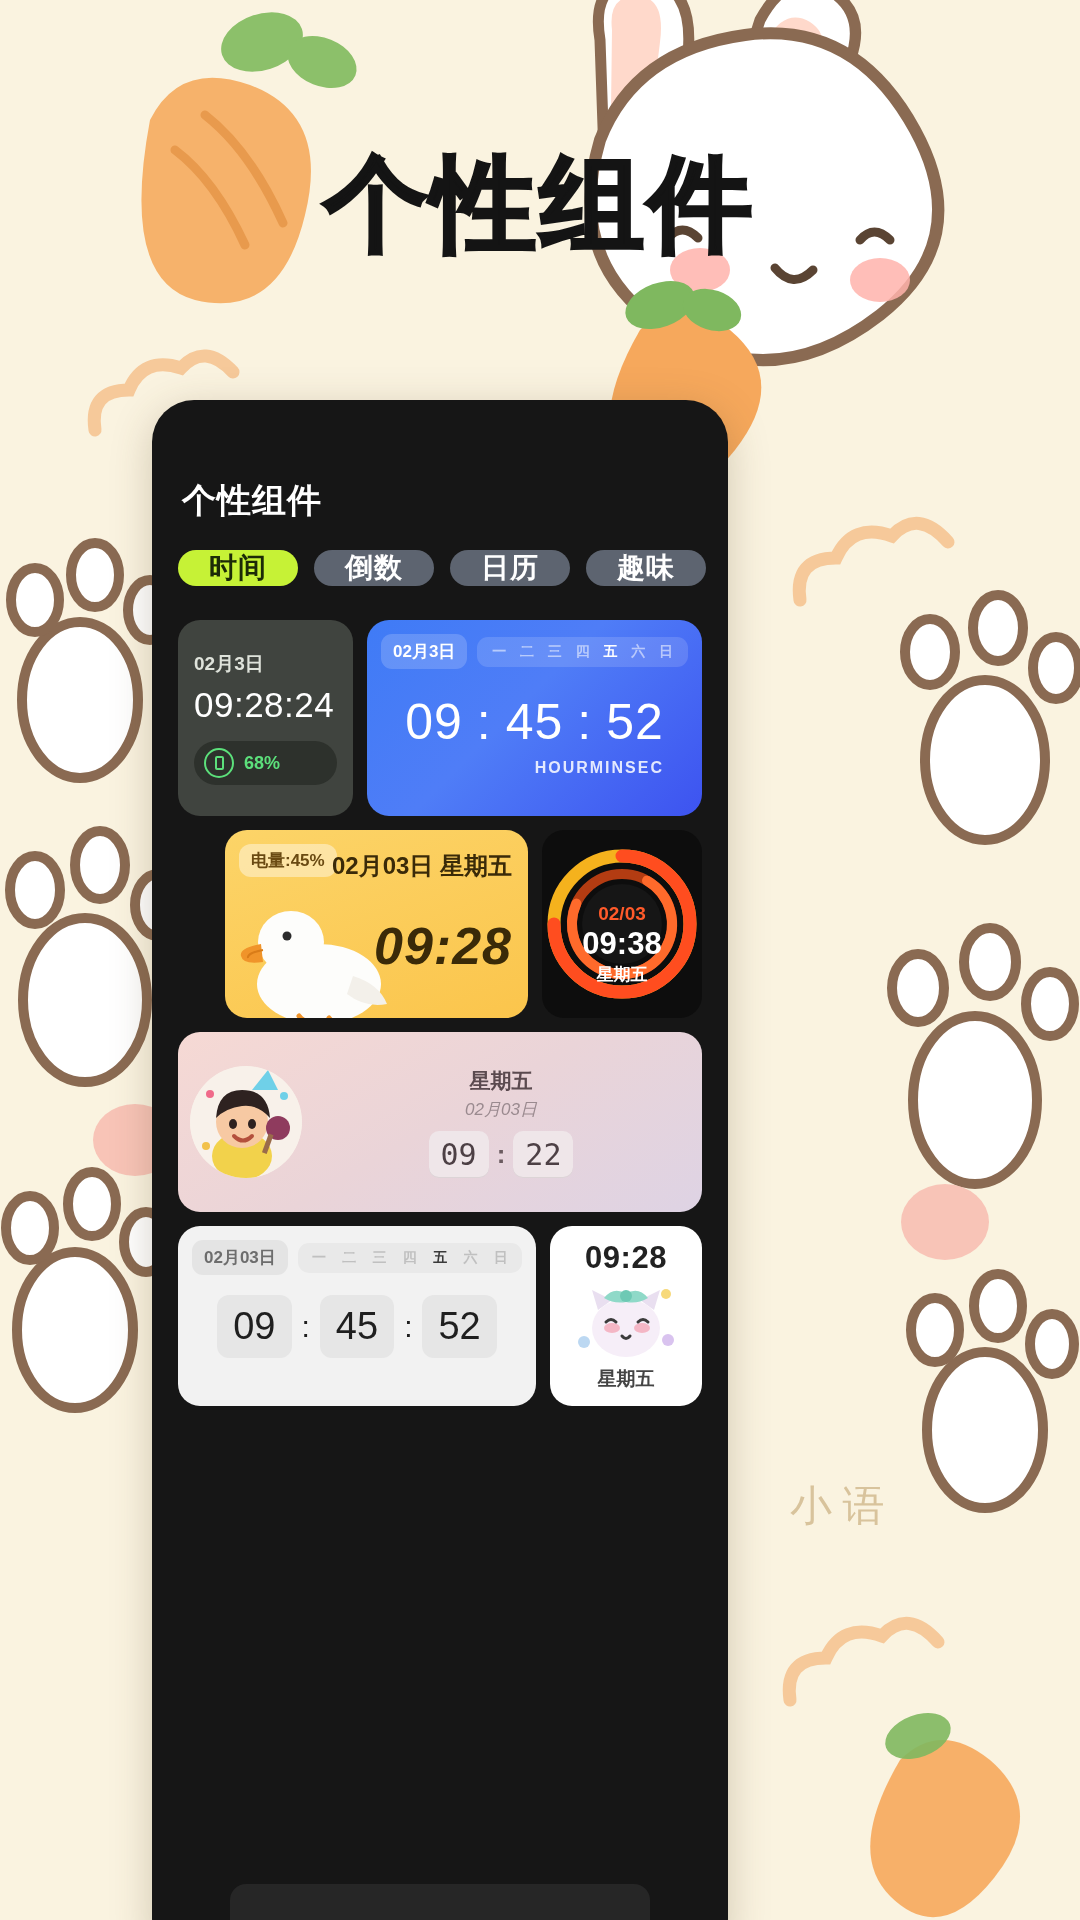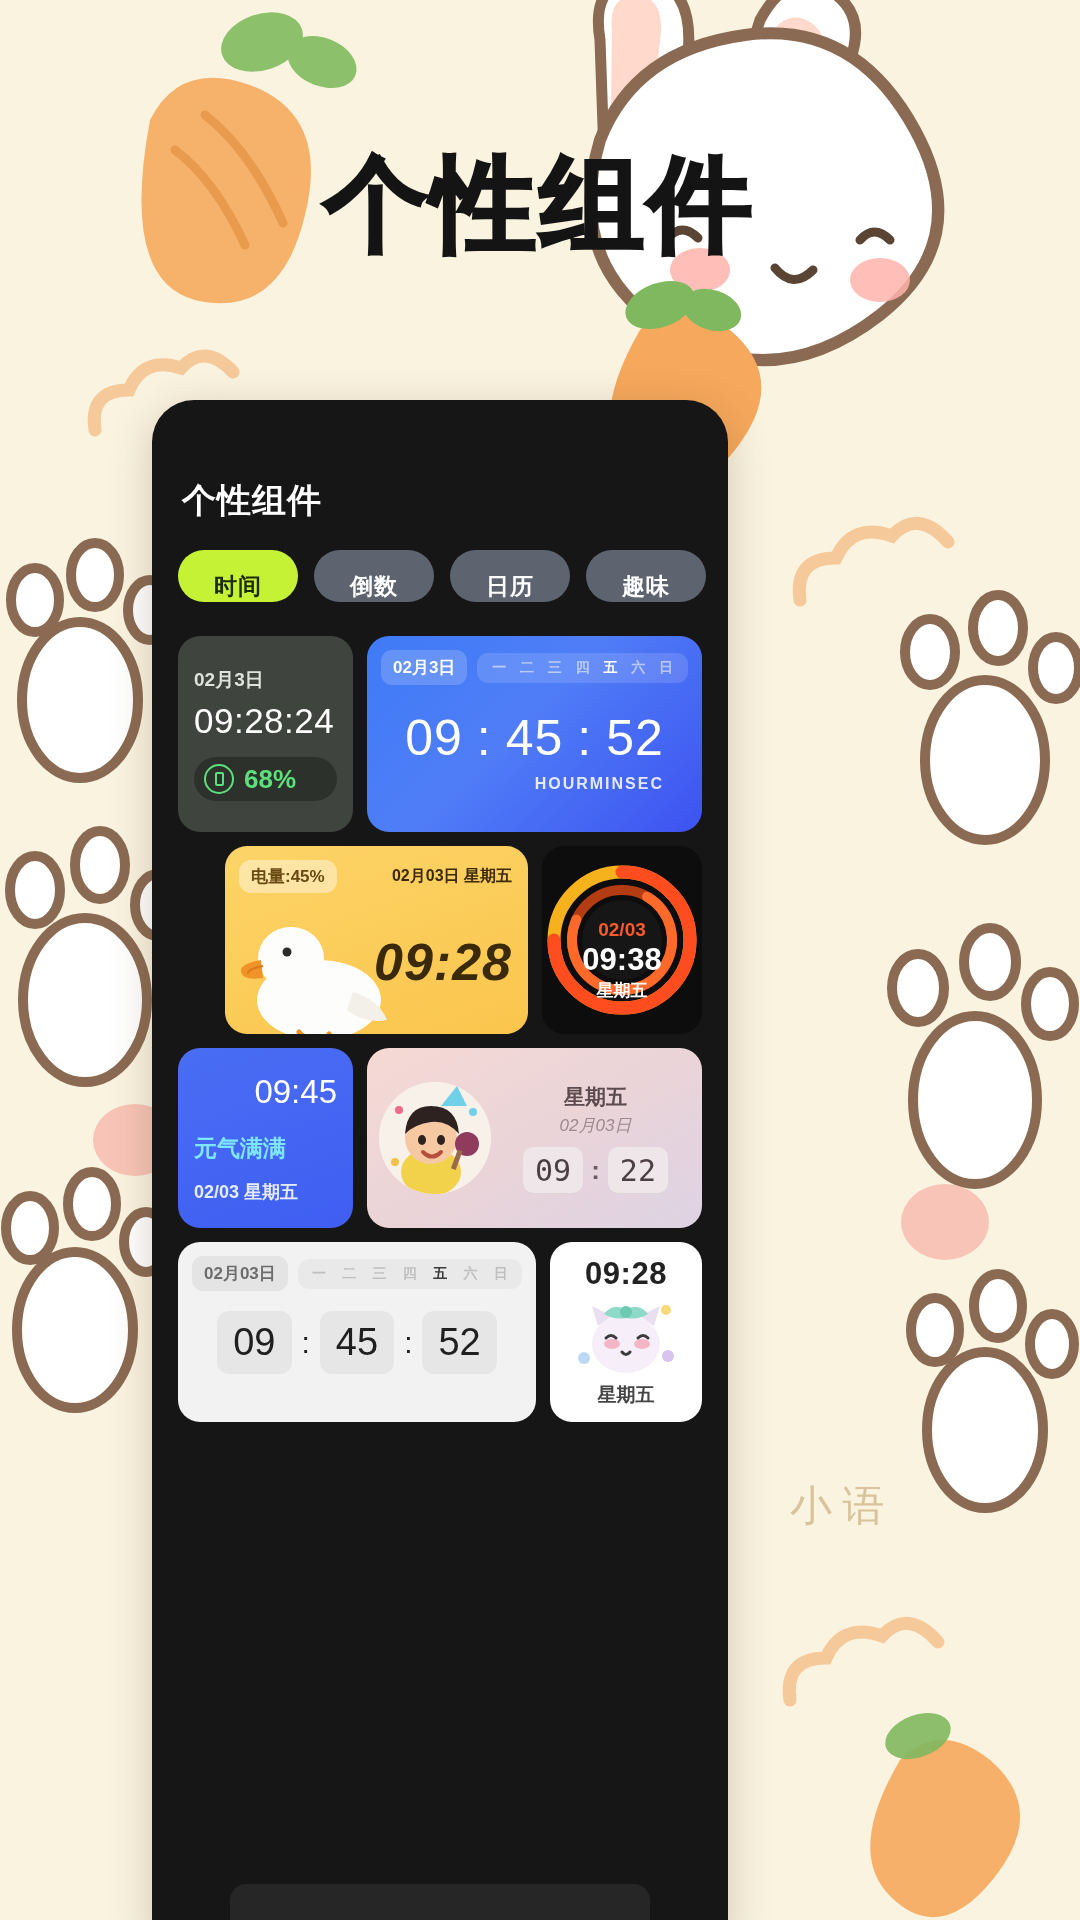--- a/index.html
+++ b/index.html
@@ -51,24 +51,24 @@
     padding: 0 22px;
   }
   .app-title {
     color: #fff; font-size: 34px; font-weight: 700;
     letter-spacing: 1px; padding-top: 78px; padding-left: 8px;
   }
 
   .tabs { display: flex; gap: 16px; margin-top: 26px; padding-left: 4px; }
   .tab {
     flex: 1 1 0;
-    height: 52px; border-radius: 26px;
-    display: flex; align-items: flex-end; justify-content: center;
+    height: 36px; border-radius: 26px;
+    display: flex; align-items: center; justify-content: center;
     background: #5d6470; color: #ffffff;
-    font-size: 23px; font-weight: 700; letter-spacing: 1px;
+    font-size: 28px; font-weight: 700; letter-spacing: 1px;
   }
   .tab.active { background: #c6f236; color: #1b2a07; }
 
   .grid { margin-top: 26px; padding: 8px 4px; }
   .row { display: flex; gap: 14px; margin-bottom: 14px; }
 
   
   .c-dark {
     width: 175px; height: 196px; border-radius: 22px;
     background: #40443f; padding: 18px 16px;
@@ -80,21 +80,21 @@
     margin-top: 16px; height: 44px; border-radius: 22px;
     background: #2d312c; display: flex; align-items: center; gap: 10px; padding: 0 10px;
   }
   .batt-ring {
     width: 30px; height: 30px; border-radius: 50%;
     border: 2.5px solid #5ce07b; display: flex; align-items: center; justify-content: center;
   }
   .batt-ring i {
     display: block; width: 9px; height: 14px; border: 2px solid #5ce07b; border-radius: 2px;
   }
-  .batt-pct { color: #5ce07b; font-size: 26px; font-weight: 700; }
+  .batt-pct { color: #5ce07b; font-size: 18px; font-weight: 700; }
 
   
   .c-blue {
     flex: 1; height: 196px; border-radius: 22px;
     background: linear-gradient(135deg,#3f7bf6 0%,#4f7df7 45%,#3d53f0 100%);
     padding: 14px 14px; position: relative;
   }
   .c-blue .toprow { display: flex; gap: 10px; align-items: center; }
   .c-blue .pill {
     background: rgba(255,255,255,.18); border-radius: 11px;
@@ -121,21 +121,21 @@
     width: 358px; height: 188px; border-radius: 22px;
     background: linear-gradient(160deg,#fcd468 0%,#fbc54c 100%);
     position: relative; overflow: hidden; padding: 14px; margin-left: 47px;
   }
   .c-duck .chip {
     display: inline-block; background: rgba(255,255,255,.42); border-radius: 12px;
     color: #6a4a12; font-size: 17px; font-weight: 700; padding: 5px 12px;
   }
   .c-duck .dateline {
     position: absolute; right: 16px; top: 20px;
-    color: #3a2a08; font-size: 16px; font-weight: 700;
+    color: #3a2a08; font-size: 24px; font-weight: 700;
   }
   .c-duck .bigclock {
     position: absolute; right: 16px; bottom: 42px;
     color: #3a2a08; font-size: 52px; font-weight: 800; font-style: italic; letter-spacing: 1px;
   }
   .duck-art { position: absolute; left: 8px; bottom: -6px; width: 170px; height: 140px; }
 
   
   .c-ring {
     flex: 1; height: 188px; border-radius: 22px;
@@ -398,25 +398,20 @@
         <div class="ring-center">
           <div class="d">02/03</div>
           <div class="t">09:38</div>
           <div class="w">星期五</div>
         </div>
       </div>
     </div>
 
     <div class="row">
 
-      <div class="c-bluesm">
-        <div class="t">09:45</div>
-        <div class="slogan">元气满满</div>
-        <div class="d">02/03 星期五</div>
-      </div>
 
       <div class="c-pink">
         <div class="pink-avatar">
           <svg viewBox="0 0 112 112" width="112" height="112">
             <circle cx="56" cy="56" r="56" fill="#f8f1ea"></circle>
             <ellipse cx="52" cy="90" rx="30" ry="24" fill="#f2d24b"></ellipse>
             <circle cx="52" cy="56" r="26" fill="#f7c9a3"></circle>
             <path d="M26 52 q2 -28 26 -28 q26 0 28 28 q-12 -14 -28 -12 q-16 2 -26 12 Z" fill="#2e2220"></path>
             <ellipse cx="43" cy="58" rx="4" ry="5" fill="#2e2220"></ellipse>
             <ellipse cx="62" cy="58" rx="4" ry="5" fill="#2e2220"></ellipse>

